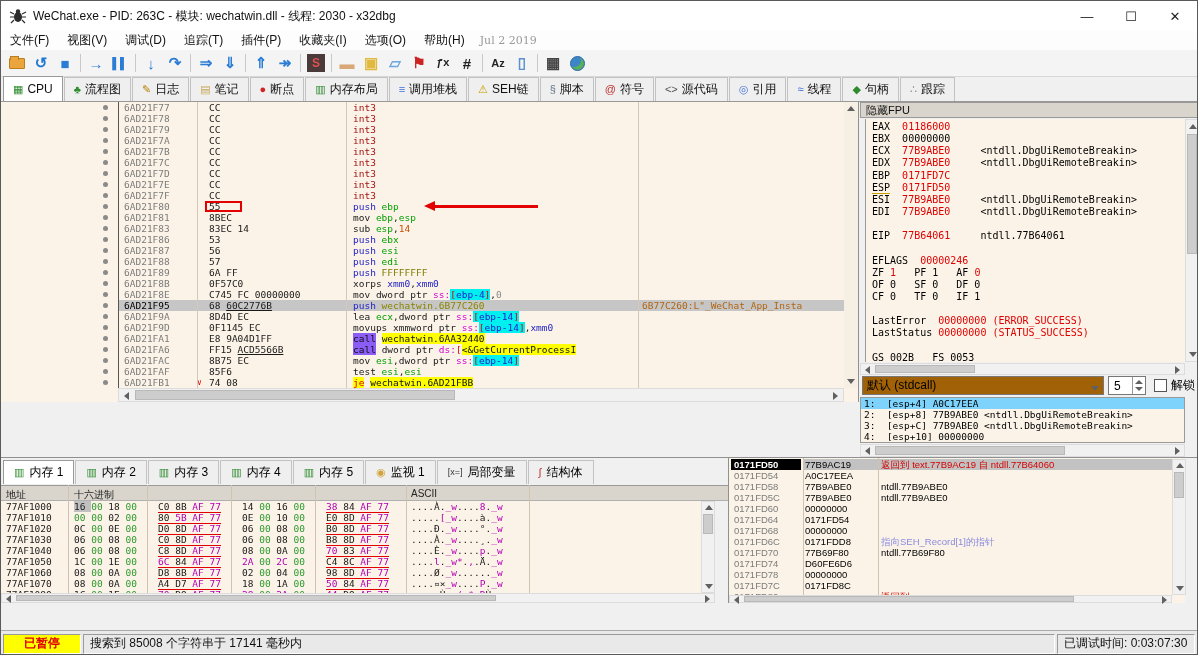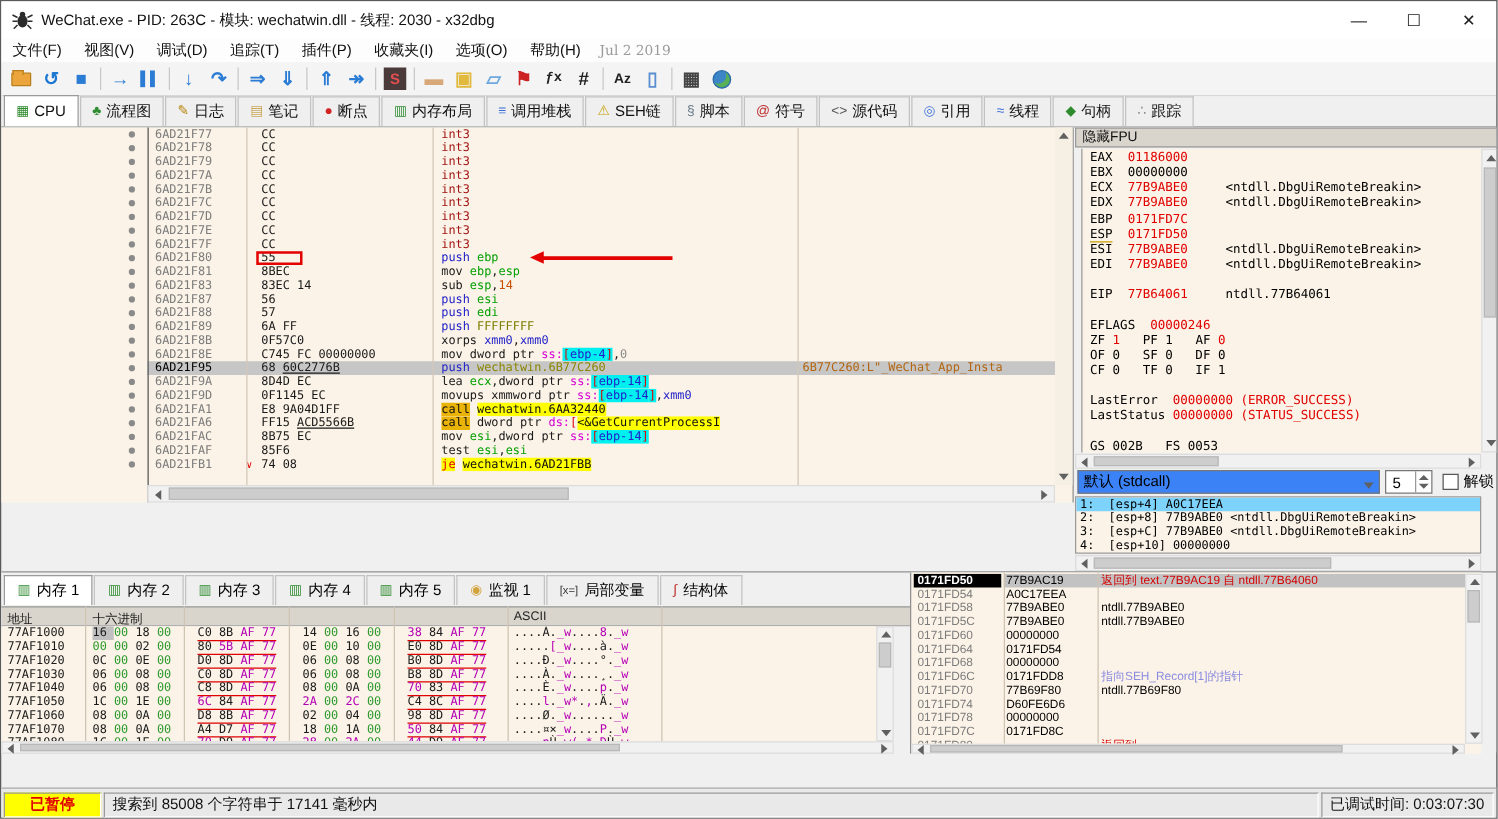--- a/index.html
+++ b/index.html
@@ -33,21 +33,21 @@
   .dot{position:absolute;left:102px;top:3px;width:5px;height:5px;border-radius:50%;background:#8a8a8a}
   .da{position:absolute;left:123px;color:#7c7c7c}
   .da.sel{color:#000}
   .db{position:absolute;left:208px;color:#1a1a1a}
   .db u{text-decoration:underline}
   .di{position:absolute;left:352px;width:284px;overflow:hidden}
   .dc{position:absolute;left:641px;width:197px;overflow:hidden;color:#B26511}
   .vline{position:absolute;top:101px;height:286px;width:1px;background:#d4c8b8}
   .t-mn{color:#1a1a1a}.t-b{color:#2323c8}.t-r{color:#04a004}.t-x{color:#2323c8}
   .t-seg{color:#d400d4}.t-mem{background:#00f0f0;color:#2323c8}.t-brk{background:#00f0f0;color:#e00000}
-  .t-call{background:#eab308;color:#101010}.t-tgt{background:#ffff00;color:#101010}
+  .t-call{background:#8b5cf6;color:#101010}.t-tgt{background:#ffff00;color:#101010}
   .t-jmp{background:#ffff00;color:#e00000}.t-int3{color:#a31515}.t-adr{color:#8a8500}
   .t-imm{color:#c85000}.t-cst{color:#7d7d00}.t-z{color:#8a8a8a}.t-redb{color:#e00000}
   .redbox{position:absolute;left:204px;top:0;width:37px;height:11px;border:2px solid #e30000}
   .redarrow-line{position:absolute;left:433px;top:4px;width:104px;height:3px;background:#e30000}
   .redarrow-head{position:absolute;left:423px;top:0;width:0;height:0;border-top:5px solid transparent;border-bottom:5px solid transparent;border-right:11px solid #e30000}
   .jmark{position:absolute;left:196px;color:#e00000;font-size:8px}
   
   .sb{background:#f1f1f1;border:1px solid #dcdcdc}
   .sb-thumb{position:absolute;background:#cdcdcd;border:1px solid #b8b8b8}
   .arr{position:absolute;width:0;height:0}
@@ -60,21 +60,21 @@
   #info-line2{margin-top:22px}
   
   #regpane{left:859px;top:101px;width:339px;height:355px;background:#F0F0F0}
   #fpuhdr{left:0;top:0;width:339px;height:16px;background:#d9d5cd;border:1px solid #9a9a9a;font-size:11px;color:#111;padding-left:5px;line-height:14px}
   #reg-lines{left:5px;top:17px;width:325px;height:243px;background:#FBF3E7;border-left:1px solid #9a9a9a;padding:2px 0 0 6px;overflow:hidden}
   .rline{height:12.15px;font-size:10px;line-height:12.15px;white-space:pre}
   .rk{color:#000}.rr{color:#e00000}
   .ru{color:#000;border-bottom:1px solid #c8a000}
   #reg-vscroll{left:325px;top:17px;width:14px;height:243px}
   #convrow{left:0;top:273px;width:339px;height:21px;display:flex;align-items:center}
-  .combo{height:19px;background:#3b82f6;border:1px solid #777;font-size:12px;display:flex;align-items:flex-end;padding:0 4px;position:relative}
+  .combo{height:19px;background:#a16207;border:1px solid #777;font-size:12px;display:flex;align-items:flex-end;padding:0 4px;position:relative}
   .combo .arrbox{margin-left:auto;padding-left:12px}
   #conv-combo{width:242px;margin-left:2px}
   #spinner{width:38px;height:19px;background:#fff;border:1px solid #777;margin-left:4px;font-size:12px;display:flex;align-items:center;padding-left:5px;position:relative}
   #spin-btns{position:absolute;right:0;top:0;width:13px;height:17px;border-left:1px solid #999}
   #unlock-box{width:13px;height:13px;background:#fff;border:1px solid #555;margin-left:8px}
   #unlock-label{font-size:12px;margin-left:4px}
   #args-rows{left:0;top:295px;width:325px;height:46px;background:#FBF3E7;border:1px solid #9a9a9a;overflow:hidden}
   .arow{height:11px;font-size:9.5px;line-height:11px;white-space:pre;color:#000;padding-left:3px}
   .arow.sel{background:#7dd3fc}
   #args-hscroll{left:0;top:342px;width:325px;height:13px}
@@ -268,20 +268,21 @@
         <div class="drow mono"><div class="dot"></div><span class="da">6AD21F79</span><span class="db">CC</span><span class="di"><span class="t-int3">int3</span></span></div>
         <div class="drow mono"><div class="dot"></div><span class="da">6AD21F7A</span><span class="db">CC</span><span class="di"><span class="t-int3">int3</span></span></div>
         <div class="drow mono"><div class="dot"></div><span class="da">6AD21F7B</span><span class="db">CC</span><span class="di"><span class="t-int3">int3</span></span></div>
         <div class="drow mono"><div class="dot"></div><span class="da">6AD21F7C</span><span class="db">CC</span><span class="di"><span class="t-int3">int3</span></span></div>
         <div class="drow mono"><div class="dot"></div><span class="da">6AD21F7D</span><span class="db">CC</span><span class="di"><span class="t-int3">int3</span></span></div>
         <div class="drow mono"><div class="dot"></div><span class="da">6AD21F7E</span><span class="db">CC</span><span class="di"><span class="t-int3">int3</span></span></div>
         <div class="drow mono"><div class="dot"></div><span class="da">6AD21F7F</span><span class="db">CC</span><span class="di"><span class="t-int3">int3</span></span></div>
         <div class="drow mono"><div class="dot"></div><span class="da">6AD21F80</span><span class="db">55</span><div class="redbox"></div><span class="di"><span class="t-b">push </span><span class="t-r">ebp</span></span><div class="redarrow-line"></div><div class="redarrow-head"></div></div>
         <div class="drow mono"><div class="dot"></div><span class="da">6AD21F81</span><span class="db">8BEC</span><span class="di"><span class="t-mn">mov </span><span class="t-r">ebp</span><span class="t-mn">,</span><span class="t-r">esp</span></span></div>
         <div class="drow mono"><div class="dot"></div><span class="da">6AD21F83</span><span class="db">83EC 14</span><span class="di"><span class="t-mn">sub </span><span class="t-r">esp</span><span class="t-mn">,</span><span class="t-imm">14</span></span></div>
+        <div class="drow mono"><div class="dot"></div><span class="da">6AD21F86</span><span class="db">53</span><span class="di"><span class="t-b">push </span><span class="t-r">ebx</span></span></div>
         <div class="drow mono"><div class="dot"></div><span class="da">6AD21F87</span><span class="db">56</span><span class="di"><span class="t-b">push </span><span class="t-r">esi</span></span></div>
         <div class="drow mono"><div class="dot"></div><span class="da">6AD21F88</span><span class="db">57</span><span class="di"><span class="t-b">push </span><span class="t-r">edi</span></span></div>
         <div class="drow mono"><div class="dot"></div><span class="da">6AD21F89</span><span class="db">6A FF</span><span class="di"><span class="t-b">push </span><span class="t-cst">FFFFFFFF</span></span></div>
         <div class="drow mono"><div class="dot"></div><span class="da">6AD21F8B</span><span class="db">0F57C0</span><span class="di"><span class="t-mn">xorps </span><span class="t-x">xmm0</span><span class="t-mn">,</span><span class="t-x">xmm0</span></span></div>
         <div class="drow mono"><div class="dot"></div><span class="da">6AD21F8E</span><span class="db">C745 FC 00000000</span><span class="di"><span class="t-mn">mov </span><span class="t-mn">dword ptr </span><span class="t-seg">ss:</span><span class="t-brk">[</span><span class="t-mem">ebp-4</span><span class="t-brk">]</span><span class="t-mn">,</span><span class="t-z">0</span></span></div>
         <div class="drow mono"><div class="selbg"></div><div class="dot"></div><span class="da sel">6AD21F95</span><span class="db">68 <u>60C2776B</u></span><span class="di"><span class="t-b">push </span><span class="t-adr">wechatwin.6B77C260</span></span><span class="dc">6B77C260:L"_WeChat_App_Insta</span></div>
         <div class="drow mono"><div class="dot"></div><span class="da">6AD21F9A</span><span class="db">8D4D EC</span><span class="di"><span class="t-mn">lea </span><span class="t-r">ecx</span><span class="t-mn">,</span><span class="t-mn">dword ptr </span><span class="t-seg">ss:</span><span class="t-brk">[</span><span class="t-mem">ebp-14</span><span class="t-brk">]</span></span></div>
         <div class="drow mono"><div class="dot"></div><span class="da">6AD21F9D</span><span class="db">0F1145 EC</span><span class="di"><span class="t-mn">movups </span><span class="t-mn">xmmword ptr </span><span class="t-seg">ss:</span><span class="t-brk">[</span><span class="t-mem">ebp-14</span><span class="t-brk">]</span><span class="t-mn">,</span><span class="t-x">xmm0</span></span></div>
         <div class="drow mono"><div class="dot"></div><span class="da">6AD21FA1</span><span class="db">E8 9A04D1FF</span><span class="di"><span class="t-call">call</span><span class="t-mn"> </span><span class="t-tgt">wechatwin.6AA32440</span></span></div>
         <div class="drow mono"><div class="dot"></div><span class="da">6AD21FA6</span><span class="db">FF15 <u>ACD5566B</u></span><span class="di"><span class="t-call">call</span><span class="t-mn"> </span><span class="t-mn">dword ptr </span><span class="t-seg">ds:</span><span class="t-redb">[</span><span class="t-tgt">&lt;&amp;GetCurrentProcessI</span></span></div>

